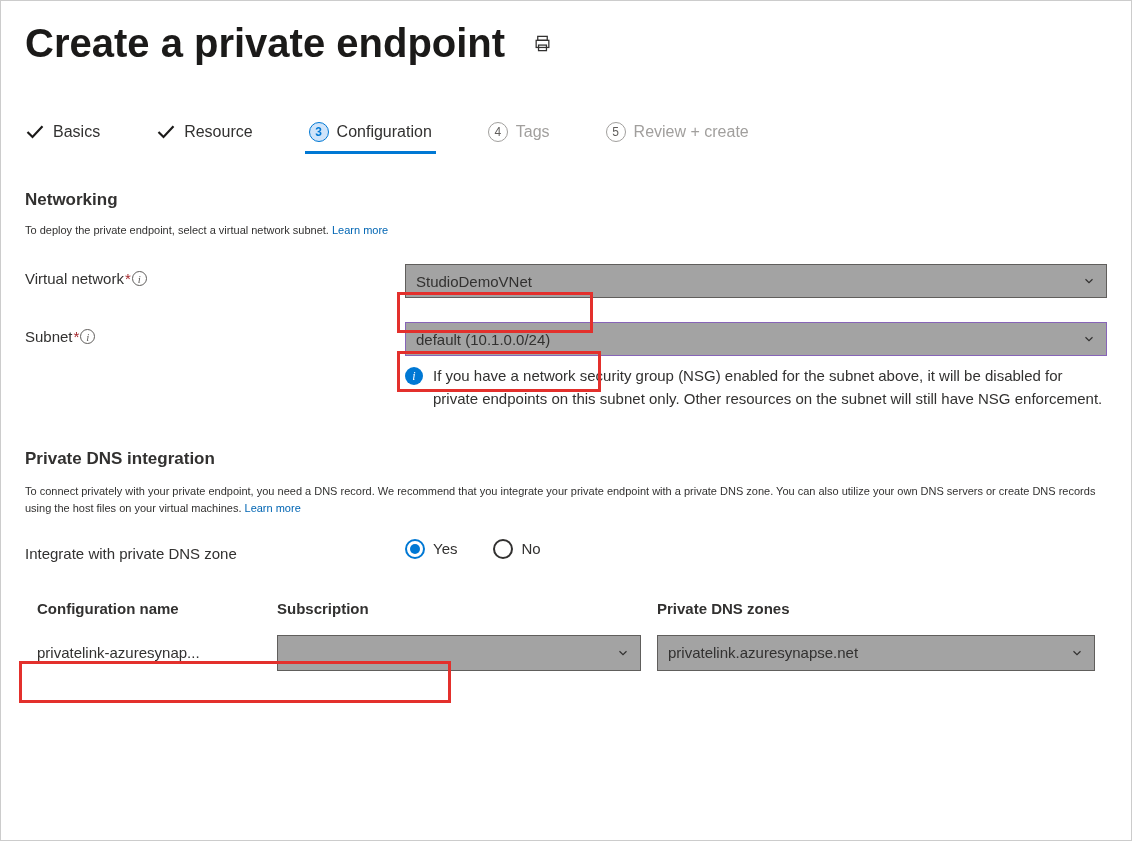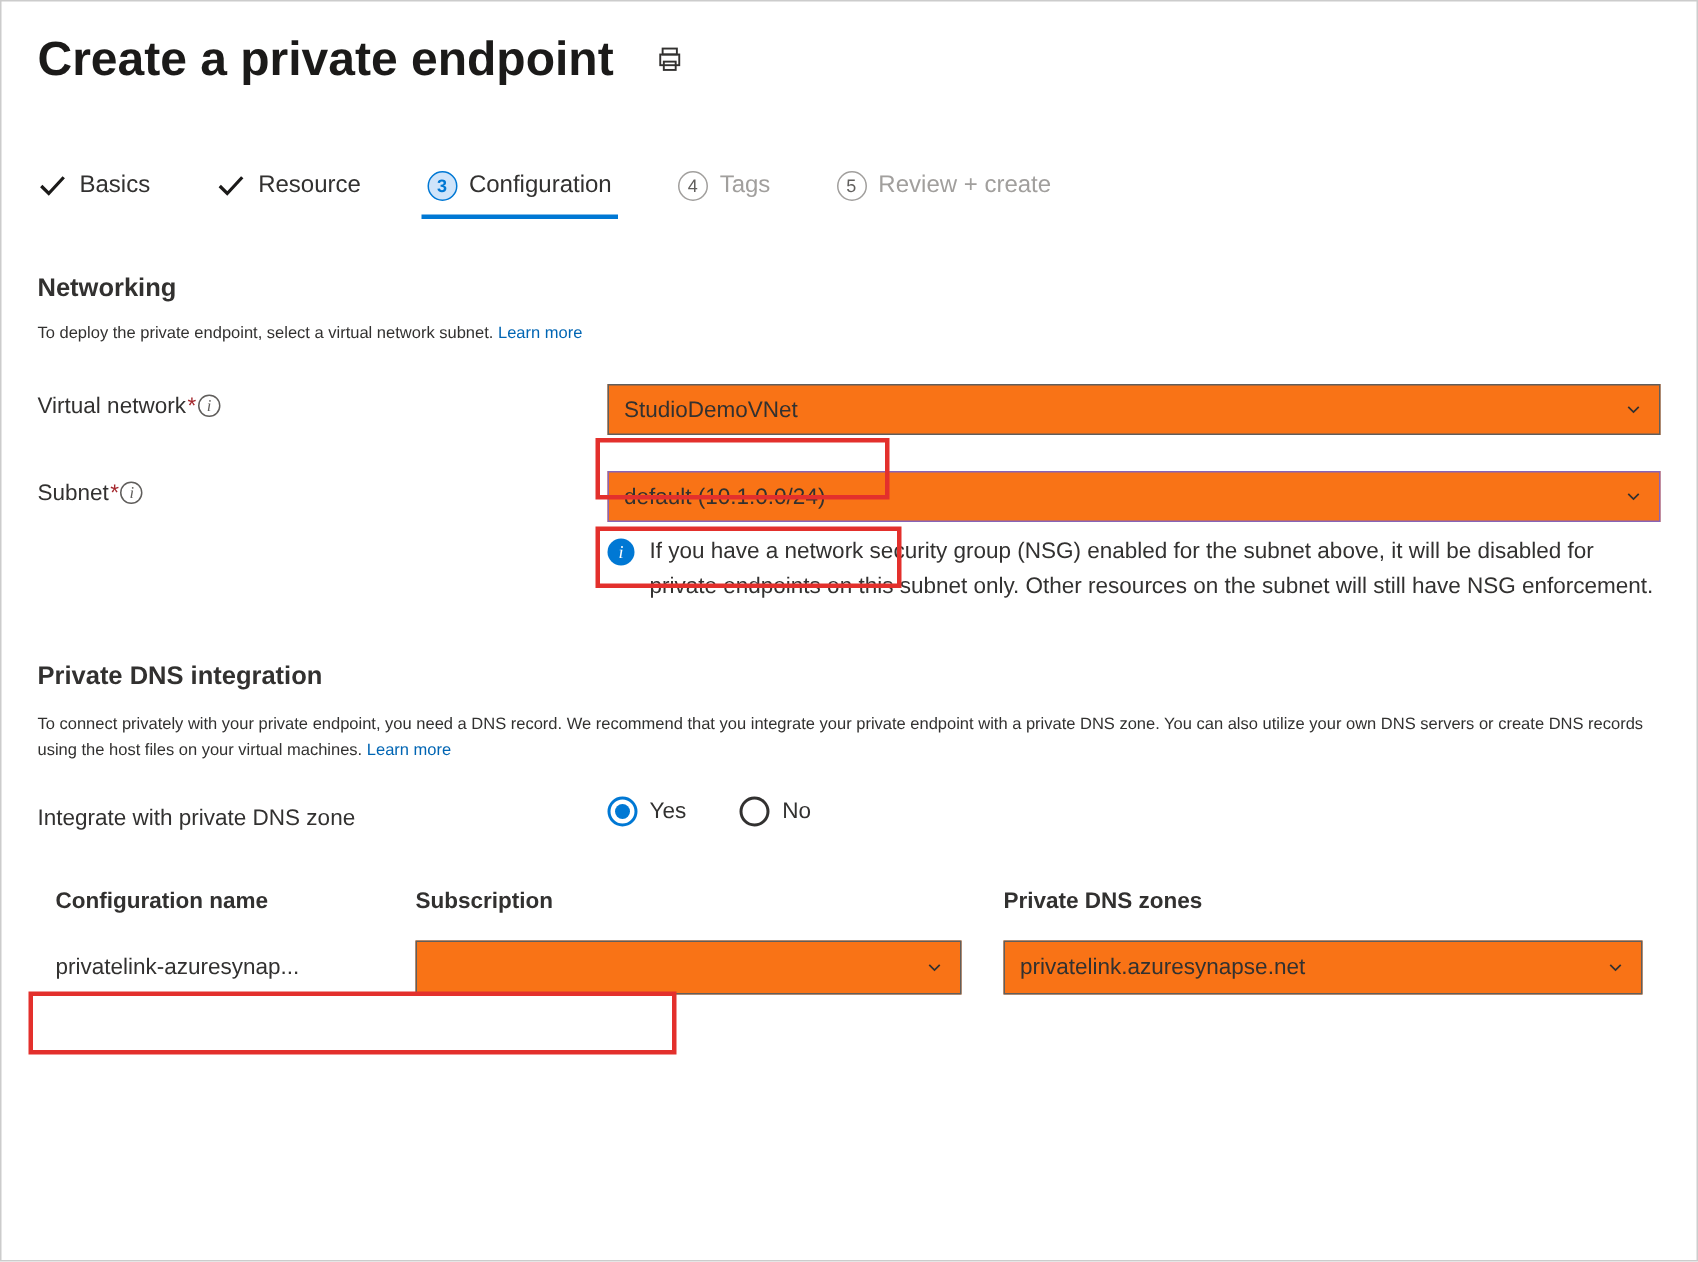--- a/index.html
+++ b/index.html
@@ -19,29 +19,29 @@
     position: relative;
     overflow: hidden;
   }
   .header-row {
     display: flex;
     align-items: center;
     gap: 28px;
     margin-bottom: 56px;
   }
   h1.page-title {
-    font-size: 32px;
+    font-size: 40px;
     font-weight: 600;
     margin: 0;
     color: #1b1a19;
   }
   .print-icon svg { display:block; }
   .tabs {
     display: flex;
-    gap: 44px;
+    gap: 56px;
     margin-bottom: 38px;
     font-size: 16px;
   }
   .tab {
     display: flex;
     align-items: center;
     gap: 8px;
     padding-bottom: 10px;
     cursor: pointer;
     position: relative;
@@ -100,21 +100,21 @@
   .req { color:#a4262c; }
   .info-o {
     width:15px;height:15px;border:1px solid #605e5c;border-radius:50%;
     display:inline-flex;align-items:center;justify-content:center;
     font-size:11px;color:#605e5c;font-style: italic; font-family: Georgia, serif;
   }
   .form-control-col { flex:1; }
   .dropdown {
     width:100%;
     border:1px solid #605e5c;
-    background:#f97316;
+    background:#a3a3a3;
     height:34px;
     display:flex;
     align-items:center;
     justify-content:space-between;
     padding:0 10px;
     font-size:15px;
     cursor:pointer;
     position: relative;
   }
   .dropdown.purple { border-color:#8764b8; }
@@ -163,21 +163,21 @@
     width:100%;
   }
   .dns-table .thead, .dns-table .trow {
     display:flex;
     align-items:center;
   }
   .dns-table .thead { font-weight:600; font-size:15px; padding: 8px 12px; }
   .dns-table .trow { padding: 10px 12px; }
   .col-conf { width: 240px; }
   .col-sub { width: 380px; padding-right:16px; }
-  .col-zone { flex:1;margin-left:12px; }
+  .col-zone { flex:1; }
   .cell-text { font-size:15px; overflow:hidden; text-overflow:ellipsis; white-space:nowrap; }
   .dropdown.table-dd { height:36px; }
 </style>
 </head>
 <body>
 
 <div class="page">
 
   <div class="header-row">
     <h1 class="page-title">Create a private endpoint</h1>

